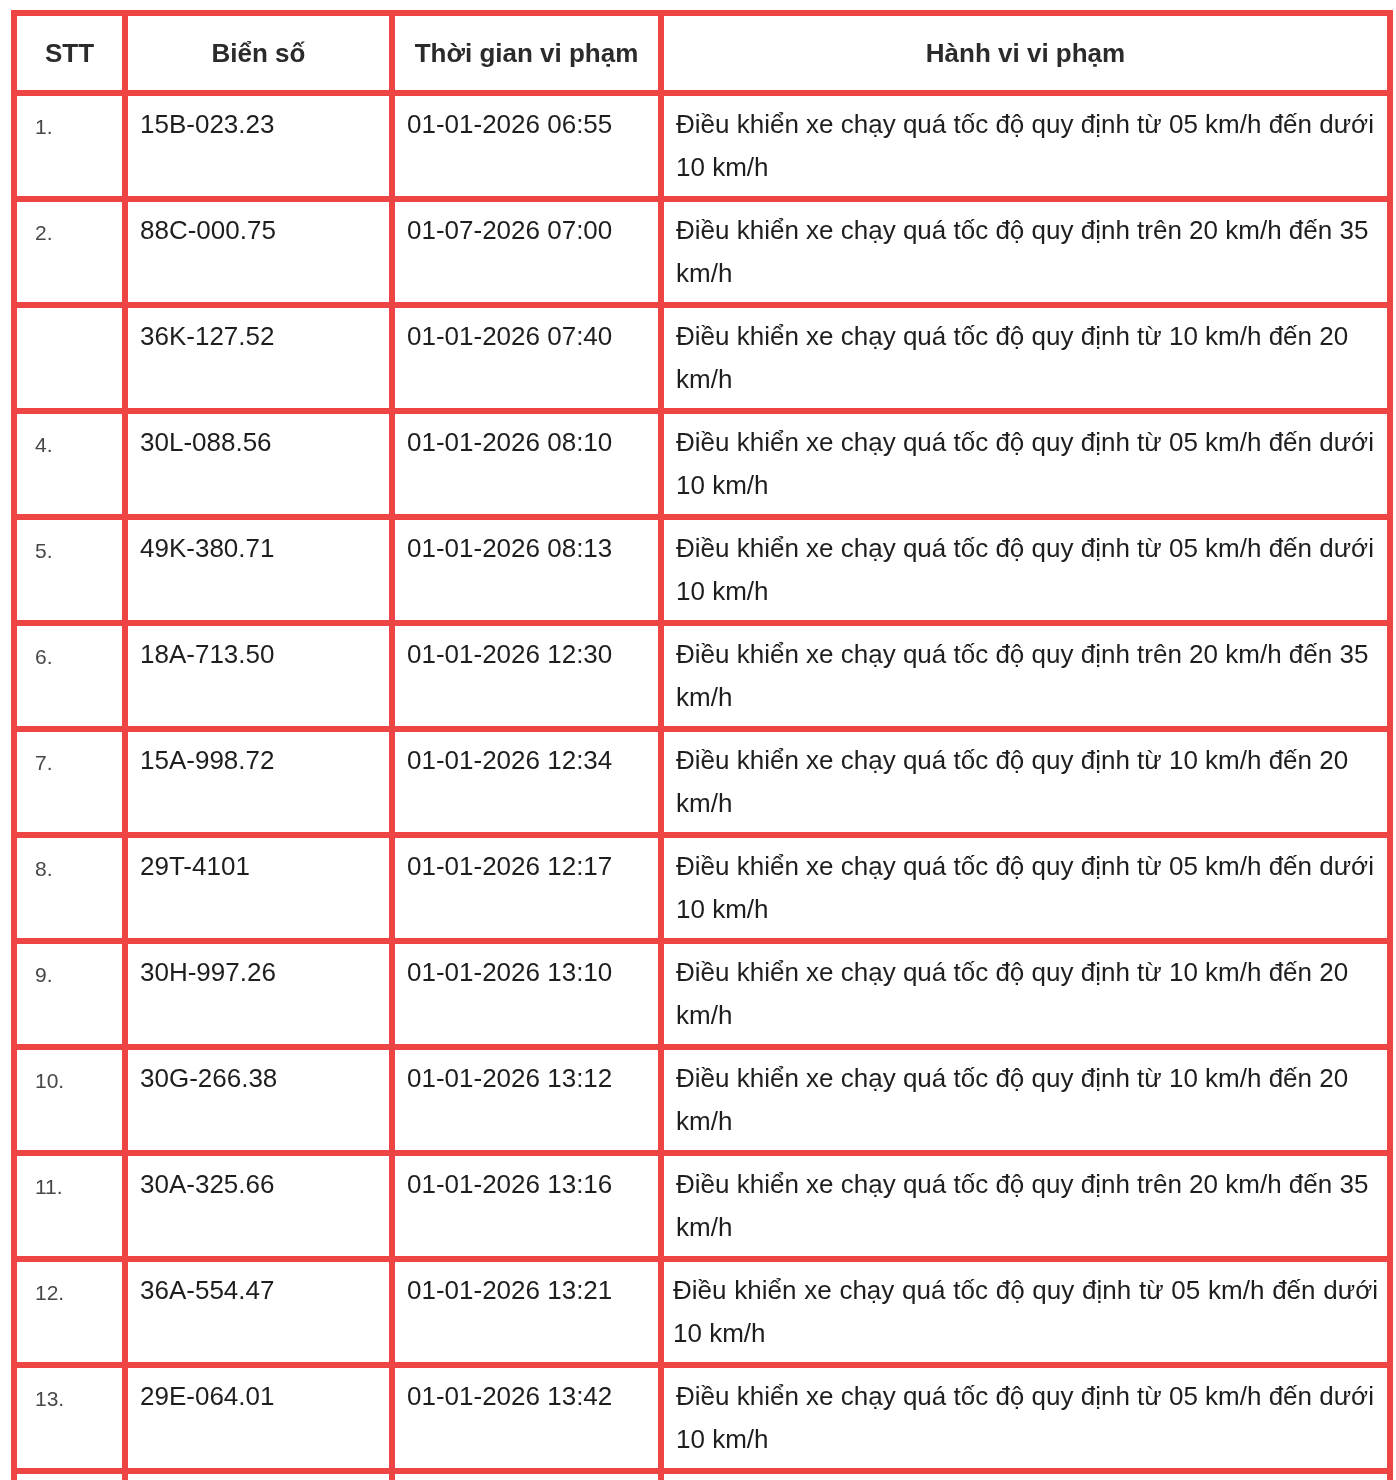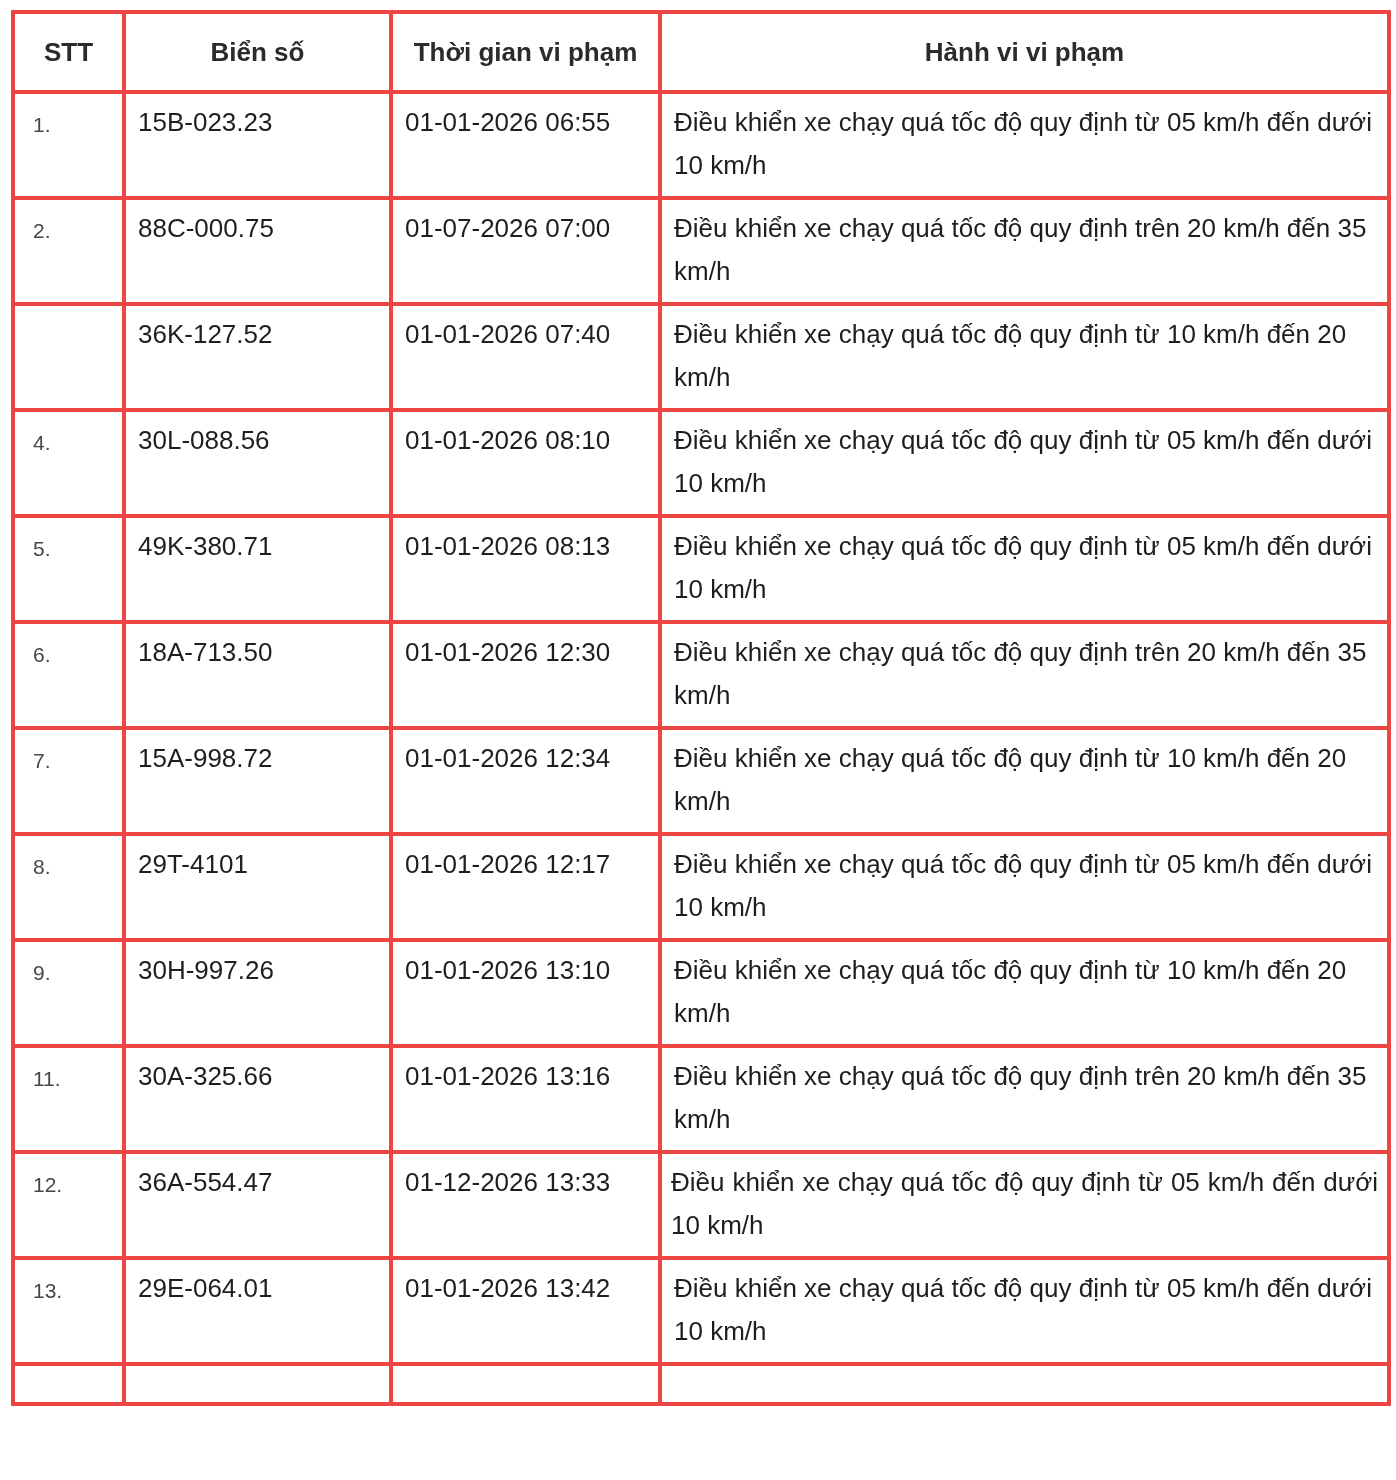--- a/index.html
+++ b/index.html
@@ -21,21 +21,21 @@
     table-layout: fixed;
     width: 1376px;
     background: #ffffff;
   }
   col.c-stt      { width: 111px; }
   col.c-plate    { width: 267px; }
   col.c-time     { width: 269px; }
   col.c-behavior { width: 729px; }
 
   th, td {
-    border: 4px solid #ef4444;
+    border: 6px solid #ef4444;
     box-sizing: border-box;
     overflow: hidden;
     margin-top: 20px;
   }
   th {
     height: 80px;
     font-size: 26px;
     font-weight: bold;
     color: #2b2b2b;
     text-align: center;
@@ -134,29 +134,35 @@
         <td class="time-cell">01-01-2026 12:17</td>
         <td class="behavior-cell">Điều khiển xe chạy quá tốc độ quy định từ 05 km/h đến dưới 10 km/h</td>
       </tr>
       <tr>
         <td class="stt-cell">9.</td>
         <td class="plate-cell">30H-997.26</td>
         <td class="time-cell">01-01-2026 13:10</td>
         <td class="behavior-cell">Điều khiển xe chạy quá tốc độ quy định từ 10 km/h đến 20 km/h</td>
       </tr>
       <tr>
+        <td class="stt-cell">10.</td>
+        <td class="plate-cell">30G-266.38</td>
+        <td class="time-cell">01-01-2026 13:12</td>
+        <td class="behavior-cell">Điều khiển xe chạy quá tốc độ quy định từ 10 km/h đến 20 km/h</td>
+      </tr>
+      <tr>
         <td class="stt-cell">11.</td>
         <td class="plate-cell">30A-325.66</td>
         <td class="time-cell">01-01-2026 13:16</td>
         <td class="behavior-cell">Điều khiển xe chạy quá tốc độ quy định trên 20 km/h đến 35 km/h</td>
       </tr>
       <tr>
         <td class="stt-cell">12.</td>
         <td class="plate-cell">36A-554.47</td>
-        <td class="time-cell">01-12-2026 13:33</td>
+        <td class="time-cell">01-01-2026 13:21</td>
         <td class="behavior-cell justified">Điều khiển xe chạy quá tốc độ quy định từ 05 km/h đến dưới 10 km/h</td>
       </tr>
       <tr>
         <td class="stt-cell">13.</td>
         <td class="plate-cell">29E-064.01</td>
         <td class="time-cell">01-01-2026 13:42</td>
         <td class="behavior-cell">Điều khiển xe chạy quá tốc độ quy định từ 05 km/h đến dưới 10 km/h</td>
       </tr>
       <tr class="partial-row">
         <td class="stt-cell"></td>

